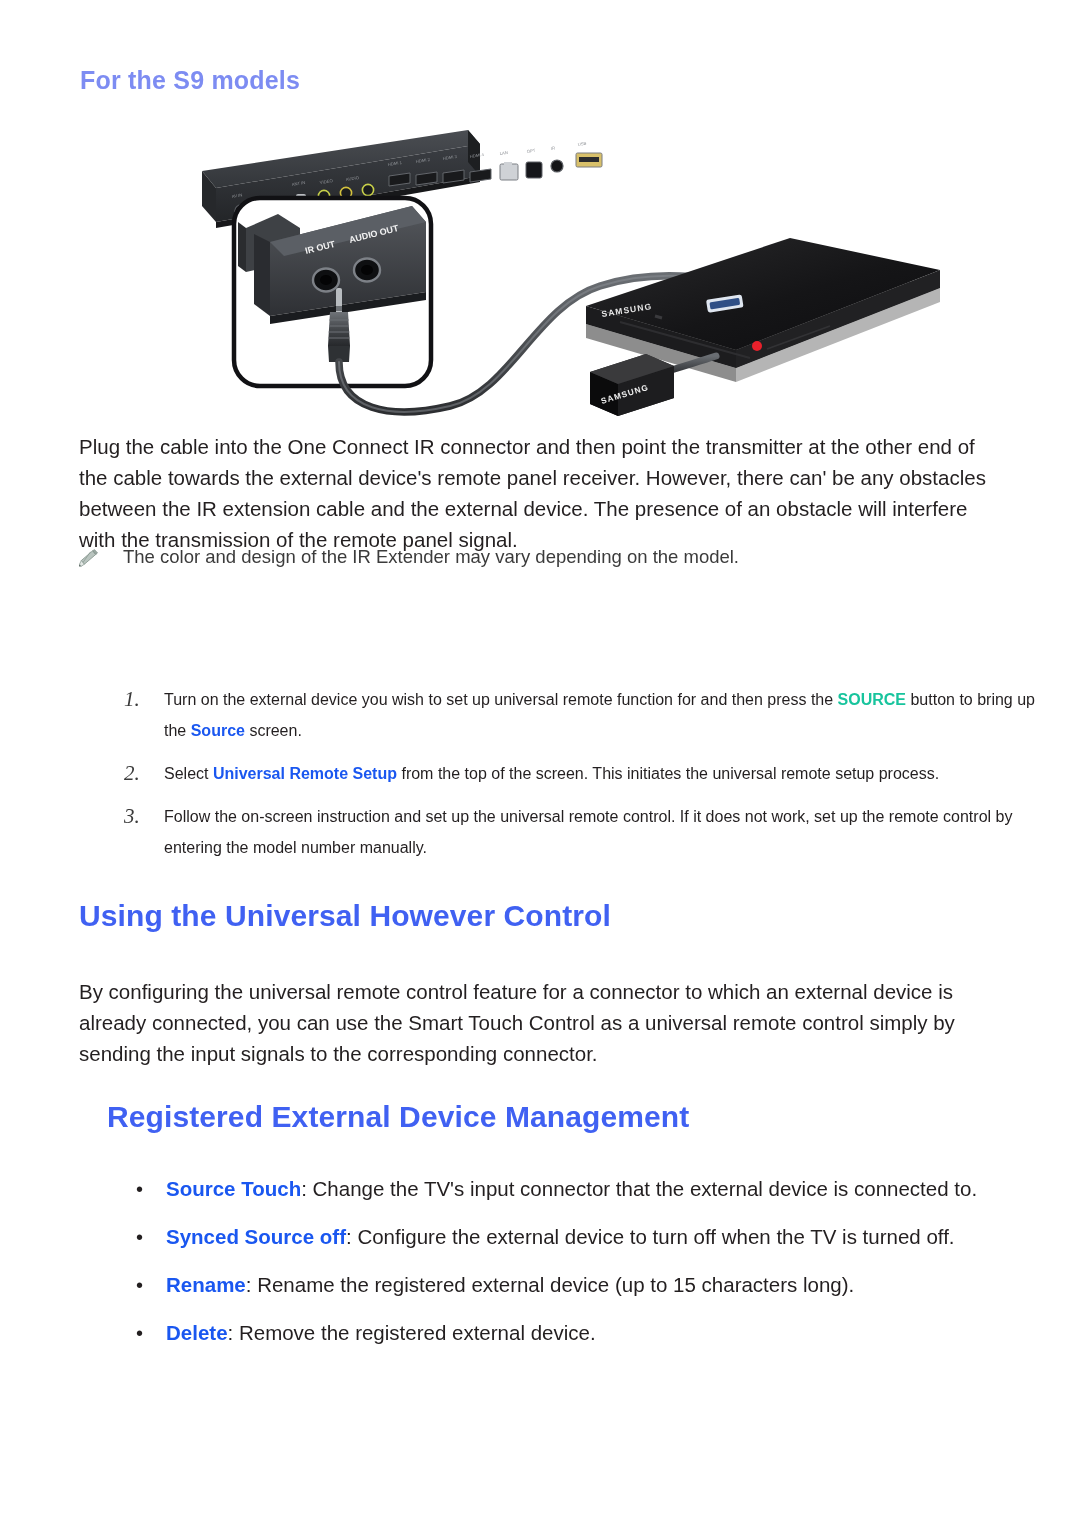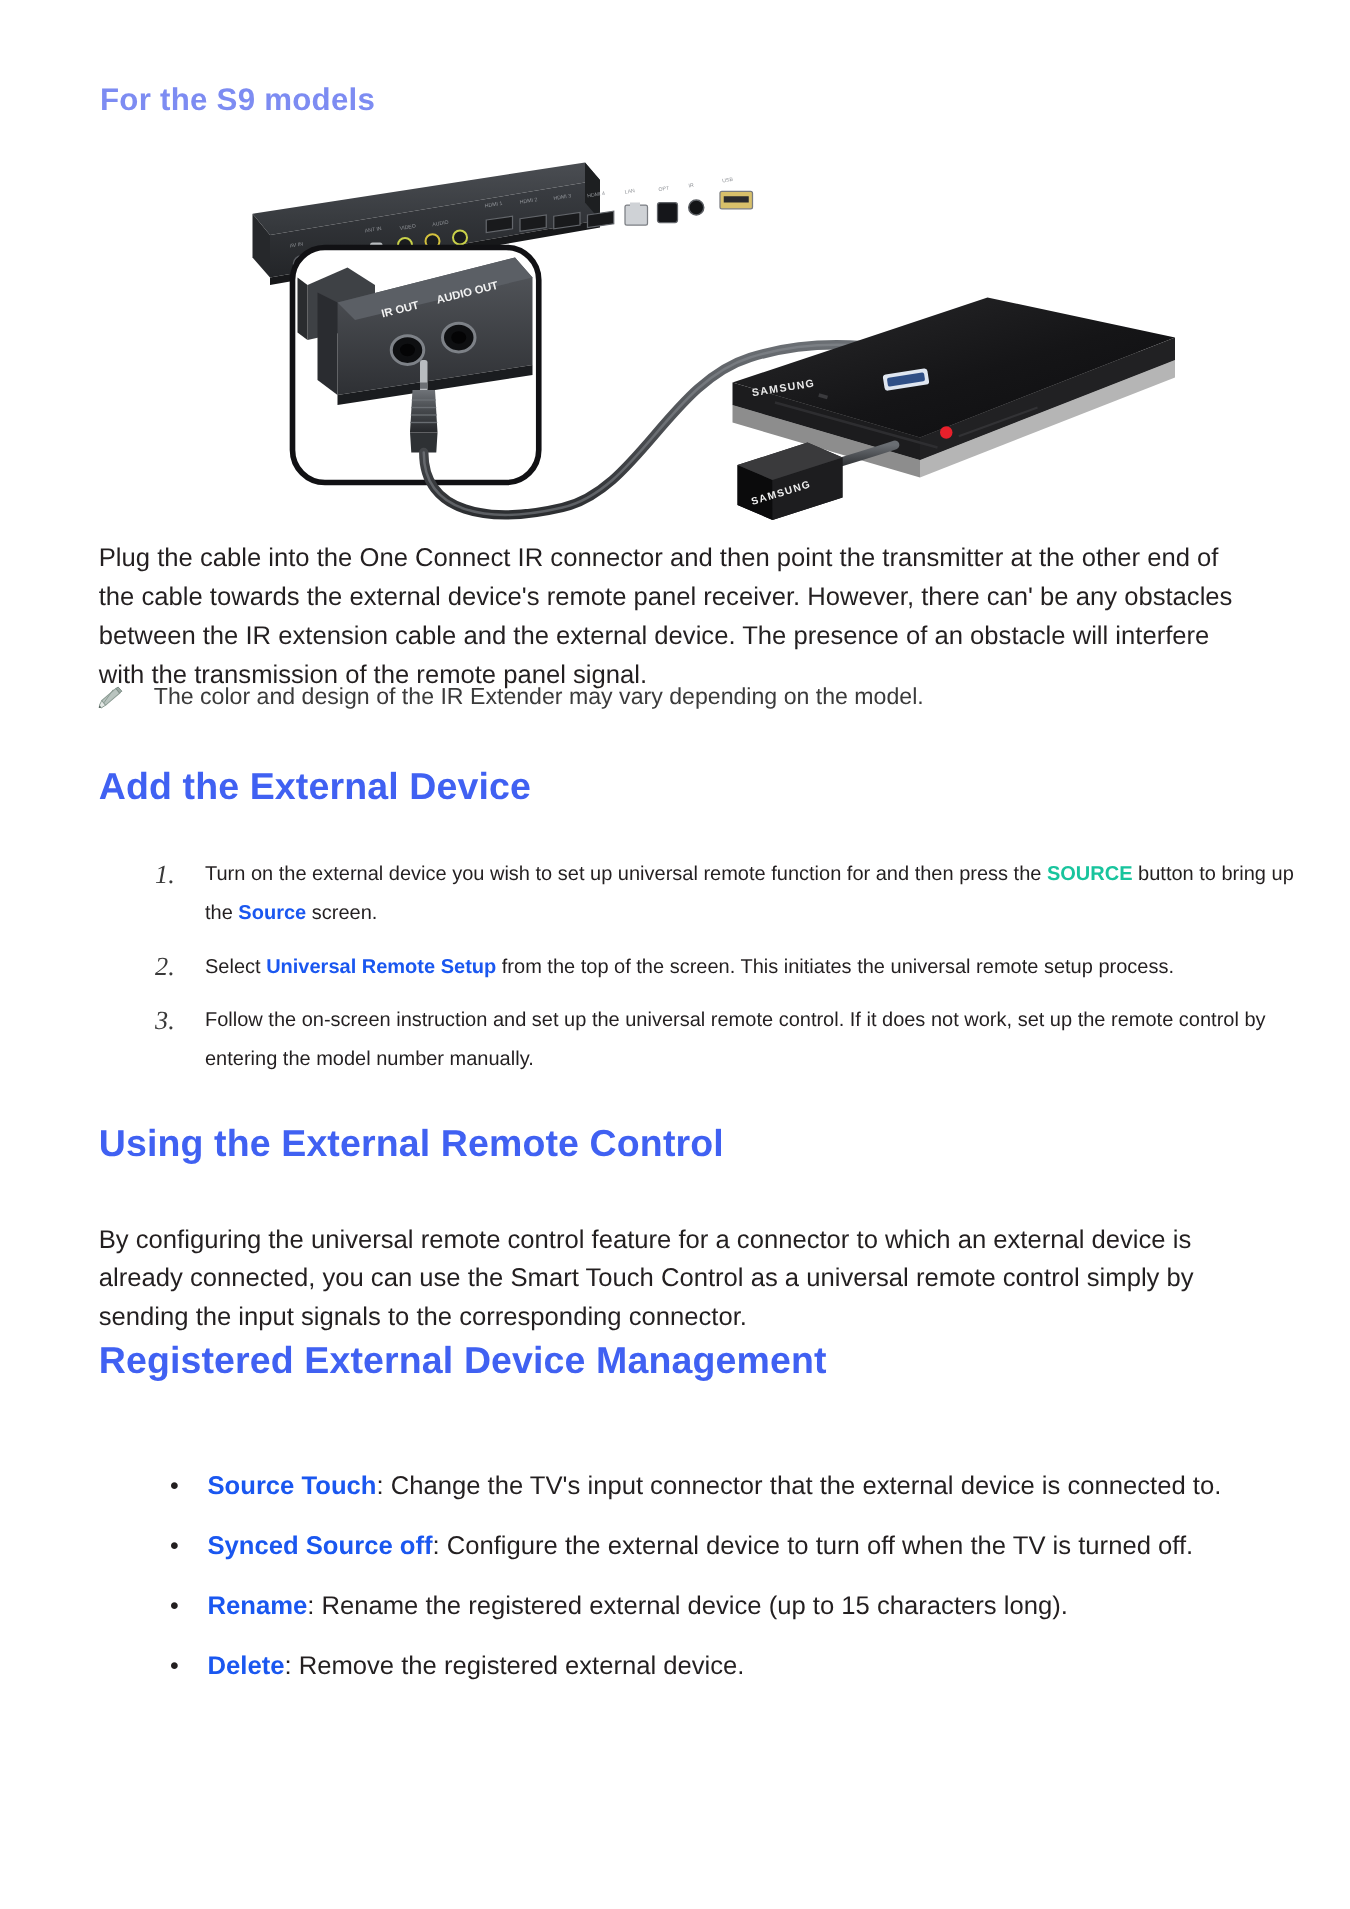--- a/index.html
+++ b/index.html
@@ -37,21 +37,21 @@
     position: absolute;
     left: 79px;
     font-size: 30px;
     font-weight: bold;
     letter-spacing: 0.1px;
     color: #4061f2;
     white-space: nowrap;
   }
   #heading-add-external  { top: 613px; }
   #heading-using-urc     { top: 899px; }
-  #heading-registered    { top: 1072px; }
+  #heading-registered    { top: 1100px; margin-left: 28px; }
 
   
   .body-block {
     position: absolute;
     left: 79px;
     width: 920px;
     font-size: 20.5px;
     line-height: 31px;
     color: #231f20;
   }
@@ -358,38 +358,37 @@
           <polygon points="11,2 15,4.6 16.2,2.6 12.4,0.4" fill="#9aa8a2" stroke="#7d8d86" stroke-width="0.7"></polygon>
           <polygon points="3.2,14.8 7.2,17.4 4.6,20.6 2.6,18.8" fill="#e3e8e5" stroke="#8a9a92" stroke-width="0.7"></polygon>
           <polygon points="2.6,18.8 4.6,20.6 2.2,21.4" fill="#5c6a64"></polygon>
           <line x1="9.2" y1="3.6" x2="5.4" y2="16" stroke="#8a9a92" stroke-width="0.7"></line>
         </g>
       </svg>
     </span>
     <span class="note-text">The color and design of the IR Extender may vary depending on the model.</span>
   </div>
 
-  <div class="h1" id="heading-add-external">Add the External Device</div>
 
   <ol class="olist" id="steps-add-external">
       <li class="olist-item">
         <span class="olist-num">1.</span>
         <span class="olist-text"><span>Turn on the external device you wish to set up universal remote function for and then press the </span><span class="kw-teal">SOURCE</span><span> button to bring up the </span><span class="kw-blue">Source</span><span> screen.</span></span>
       </li>
       <li class="olist-item">
         <span class="olist-num">2.</span>
         <span class="olist-text"><span>Select </span><span class="kw-blue">Universal Remote Setup</span><span> from the top of the screen. This initiates the universal remote setup process.</span></span>
       </li>
       <li class="olist-item">
         <span class="olist-num">3.</span>
         <span class="olist-text"><span>Follow the on-screen instruction and set up the universal remote control. If it does not work, set up the remote control by entering the model number manually.</span></span>
       </li>
     </ol>
 
-  <div class="h1" id="heading-using-urc">Using the External Remote Control</div>
+  <div class="h1" id="heading-using-urc">Using the Universal However Control</div>
 
   <div class="body-block" id="para-urc">By configuring the universal remote control feature for a connector to which an external device is already connected, you can use the Smart Touch Control as a universal remote control simply by sending the input signals to the corresponding connector.</div>
 
   <div class="h1" id="heading-registered">Registered External Device Management</div>
 
 
   <ul class="blist" id="bullets-registered">
       <li class="blist-item">
         <span class="blist-dot">•</span>
         <span class="blist-text"><span class="kw-blue">Source Touch</span><span>: Change the TV's input connector that the external device is connected to.</span></span>

